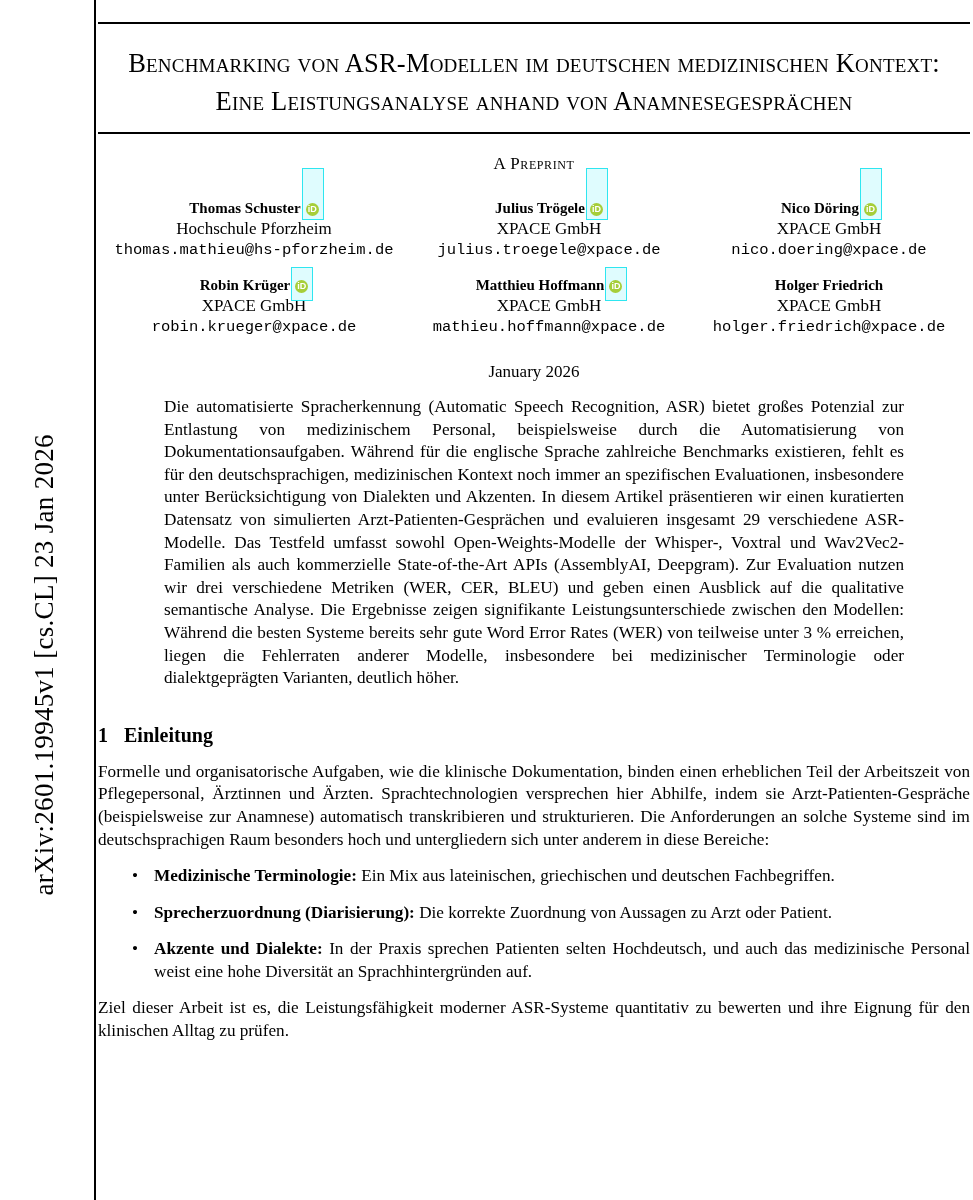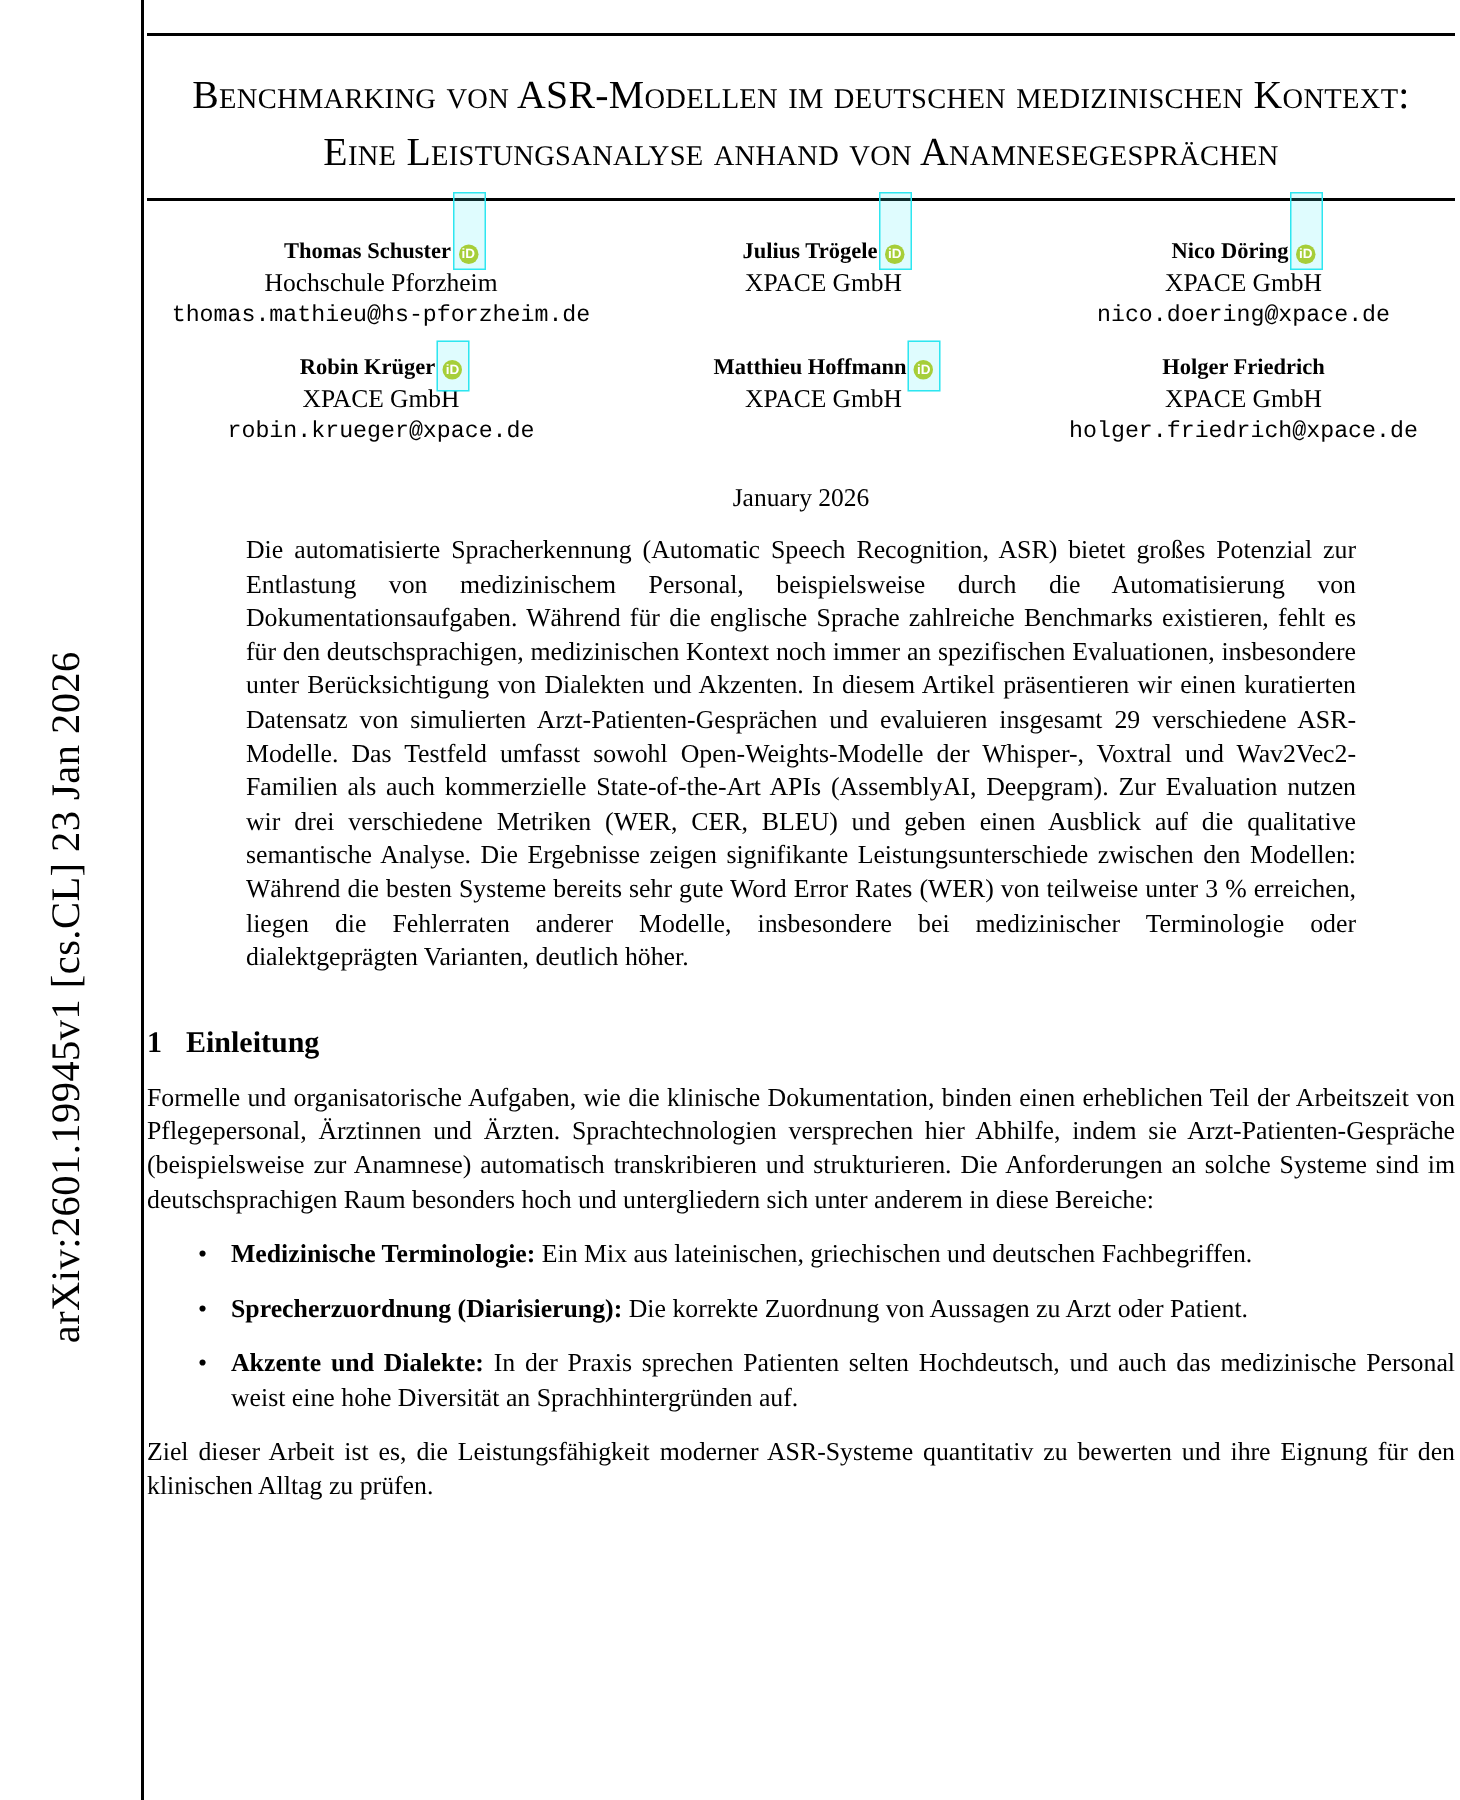--- a/index.html
+++ b/index.html
@@ -239,20 +239,21 @@
 
 <div class="page">
   <div class="content">
 
     <div class="rule-top"></div>
 
     <div class="title">Benchmarking von ASR-Modellen im deutschen medizinischen Kontext: Eine Leistungsanalyse anhand von Anamnesegesprächen</div>
 
     <div class="rule-bottom"></div>
 
+    <div class="preprint">A Preprint</div>
 
     <div class="authors">
 
       <div class="author-row">
         <div class="author" style="width:300px">
           <div class="author-name-line">
             <span>Thomas Schuster</span>
             <span class="orcid">
               <span class="hl"></span>
               <span class="dot"></span>
@@ -264,20 +265,21 @@
 
         <div class="author" style="width:290px">
           <div class="author-name-line">
             <span>Julius Trögele</span>
             <span class="orcid">
               <span class="hl"></span>
               <span class="dot"></span>
             </span>
           </div>
           <div class="author-affil">XPACE GmbH</div>
+          <div class="author-mail">julius.troegele@xpace.de</div>
         </div>
 
         <div class="author" style="width:270px">
           <div class="author-name-line">
             <span>Nico Döring</span>
             <span class="orcid">
               <span class="hl"></span>
               <span class="dot"></span>
             </span>
           </div>
@@ -301,20 +303,21 @@
 
         <div class="author" style="width:290px">
           <div class="author-name-line">
             <span>Matthieu Hoffmann</span>
             <span class="orcid hl-short">
               <span class="hl"></span>
               <span class="dot"></span>
             </span>
           </div>
           <div class="author-affil">XPACE GmbH</div>
+          <div class="author-mail">mathieu.hoffmann@xpace.de</div>
         </div>
 
         <div class="author" style="width:270px">
           <div class="author-name-line">
             <span>Holger Friedrich</span>
           </div>
           <div class="author-affil">XPACE GmbH</div>
           <div class="author-mail">holger.friedrich@xpace.de</div>
         </div>
       </div>

